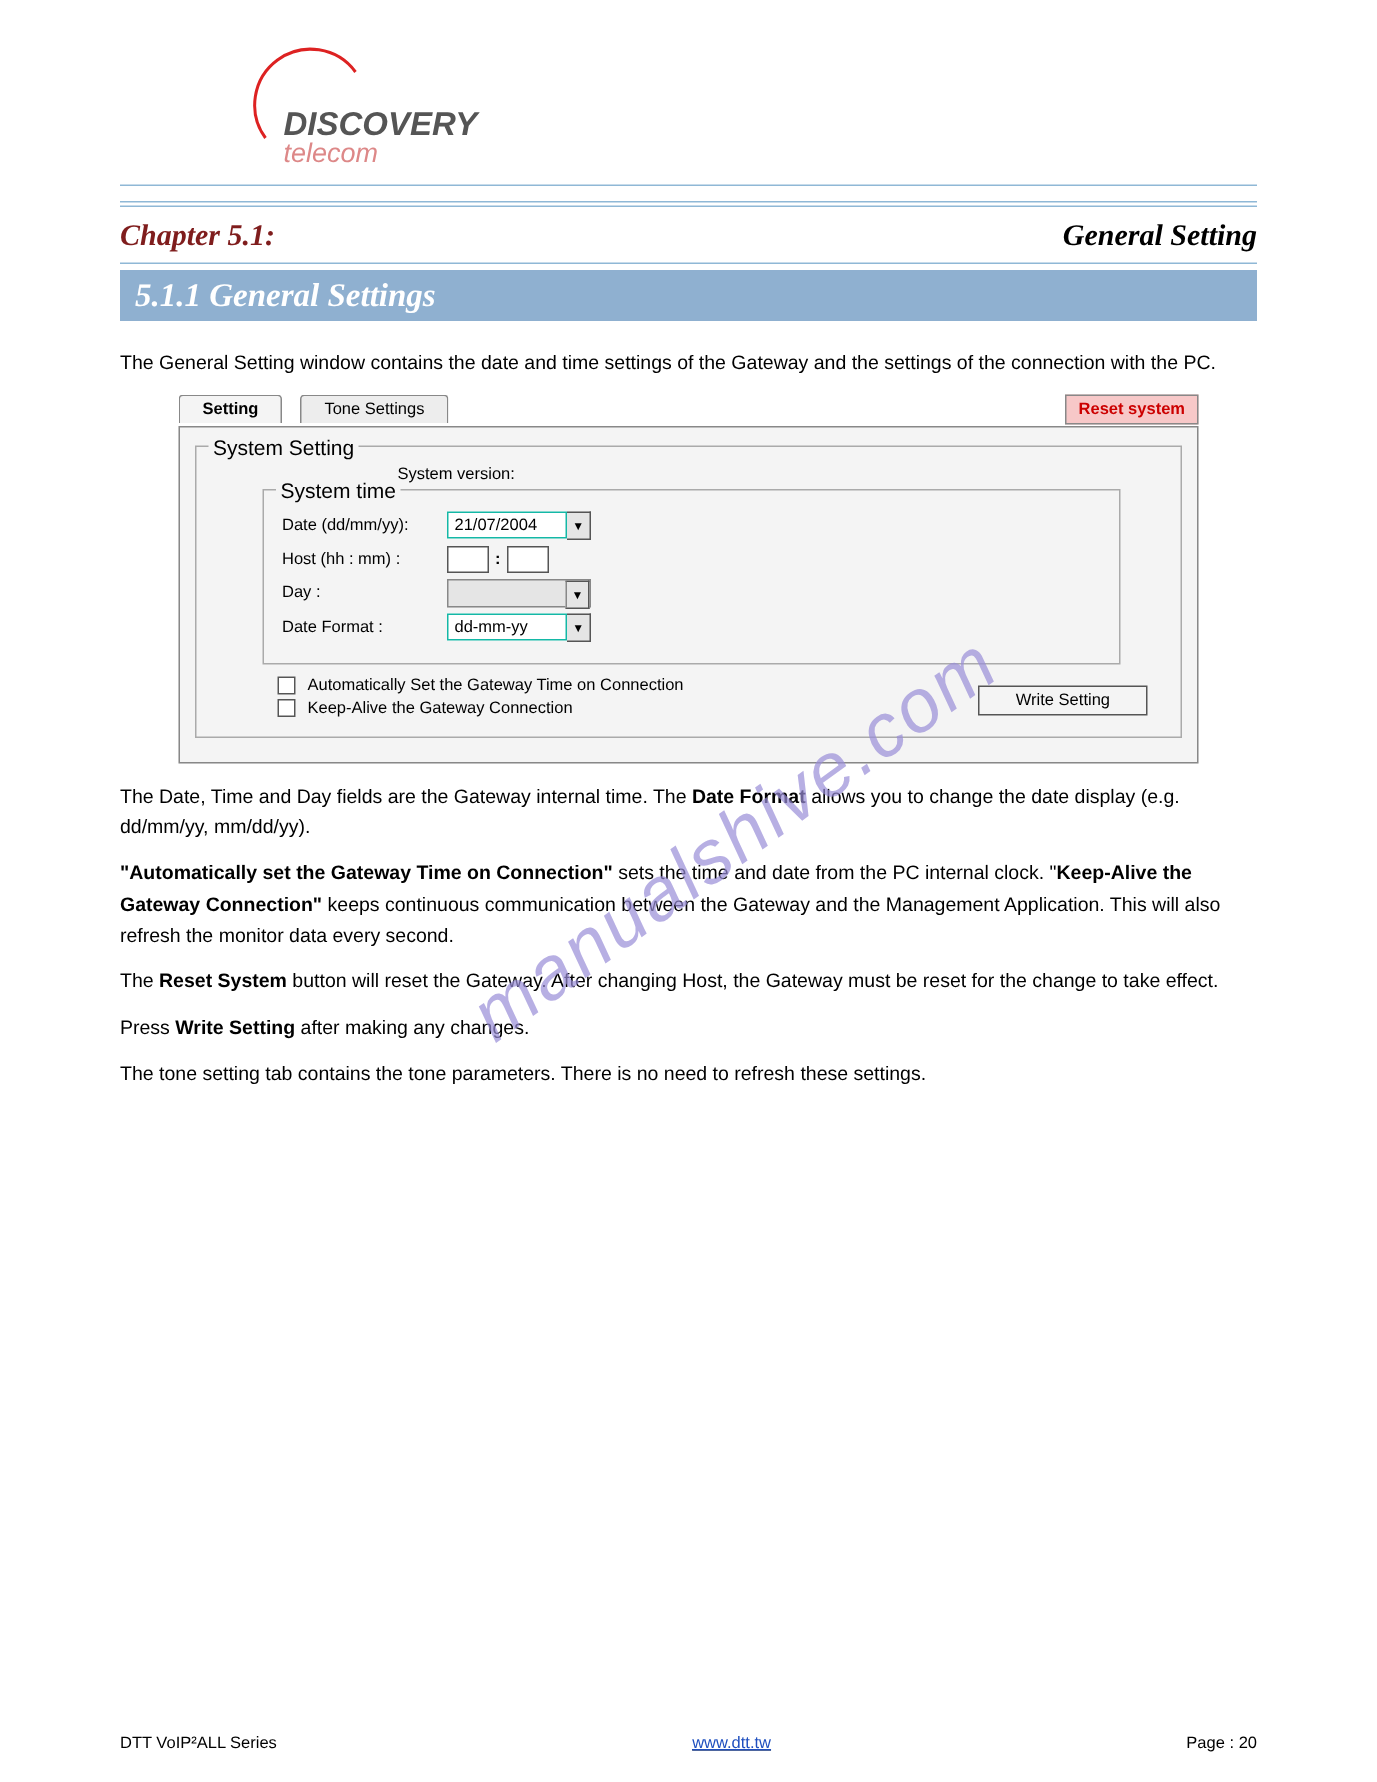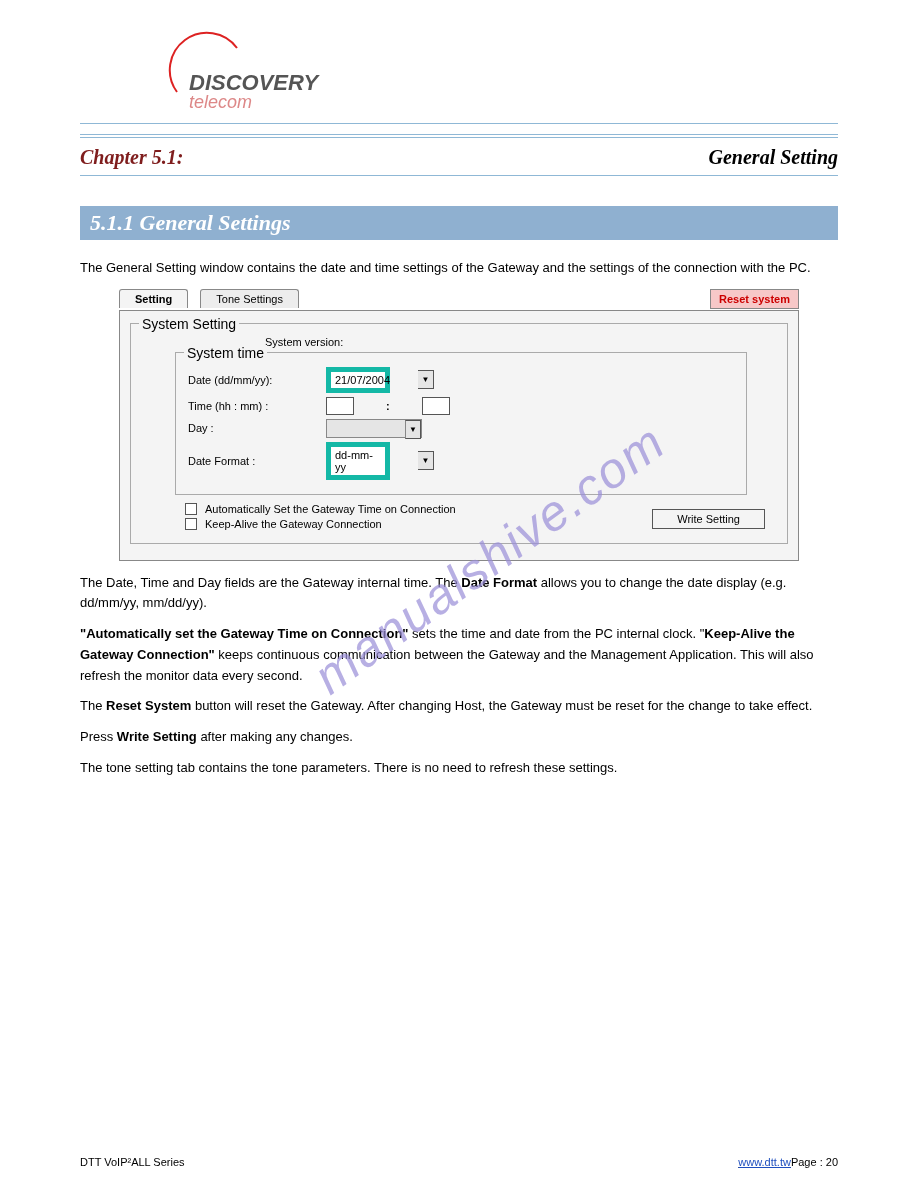--- a/index.html
+++ b/index.html
@@ -46,21 +46,21 @@
     color: #000;
   }
   .section-title {
     font-family: Georgia, 'Times New Roman', serif;
     font-size: 22px;
     font-weight: bold;
     font-style: italic;
     color: #fff;
     background: #8fb0d0;
     padding: 4px 10px;
-    margin-top: 30px;
+    margin-top: 4px;
   }
   .desc {
     font-size: 13px;
     margin: 18px 0 10px 0;
     line-height: 1.5;
   }
   .screenshot {
     margin: 6px auto 10px auto;
     width: 680px;
     position: relative;
@@ -123,29 +123,28 @@
     border: 1px solid #aaa;
     margin: 4px 30px 8px 30px;
     padding: 10px 12px;
     position: relative;
   }
   .field-row {
     display: flex;
     align-items: center;
     margin: 4px 0;
     font-size: 11px;
-    gap: 28px;
   }
   .field-label { width: 110px; }
   .date-input {
-    border: 5px solid #14b8a6;
+    border: 1px solid #14b8a6;
     background: #fff;
     font-size: 11px;
     padding: 2px 4px;
-    width: 64px;
+    width: 80px;
   }
   .drop-arrow {
     border: 1px solid #555;
     border-left: none;
     background: #e5e5e5;
     width: 16px;
     height: 19px;
     display: flex;
     align-items: center;
     justify-content: center;
@@ -215,21 +214,21 @@
     position: absolute;
     bottom: 20px;
     left: 80px;
     right: 80px;
     display: flex;
     justify-content: space-between;
     align-items: flex-end;
     font-size: 11px;
   }
   .footer .left { }
-  .footer .center { text-align: right; flex: 1; text-decoration: underline; }
+  .footer .center { text-align: center; flex: 1; text-decoration: underline; }
   .footer .center .link { color: #1f4fbf; text-decoration: underline; cursor: pointer; }
   .footer .right { }
 </style>
 </head>
 <body>
 
 <div class="page">
   <div class="logo-area">
     <svg class="logo-svg" width="180" height="85" viewBox="0 0 180 85">
       <path d="M 12 62 A 35 35 0 0 1 72 18" fill="none" stroke="#d22" stroke-width="2"></path>
@@ -265,21 +264,21 @@
         <div class="inner-group">
           <span class="group-title">System time</span>
 
           <div class="field-row">
             <span class="field-label">Date (dd/mm/yy):</span>
             <span class="date-input">21/07/2004</span>
             <span class="drop-arrow">▼</span>
           </div>
 
           <div class="field-row">
-            <span class="field-label">Time (hh : mm) :</span>
+            <span class="field-label">Host (hh : mm) :</span>
             <span class="time-box"></span>
             <span class="colon">:</span>
             <span class="time-box"></span>
           </div>
 
           <div class="field-row">
             <span class="field-label">Day :</span>
             <span class="day-select">
               <span class="blank"></span>
               <span class="drop-arrow" style="border-left:1px solid #888;">▼</span>

